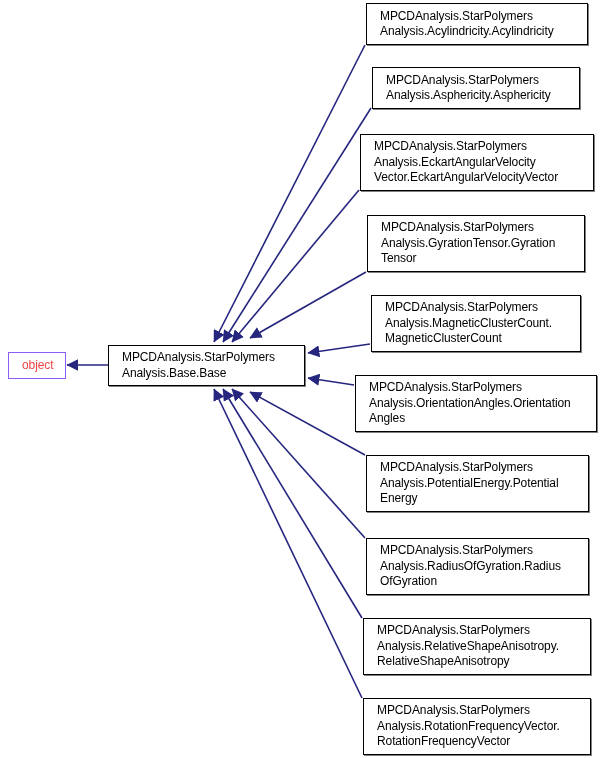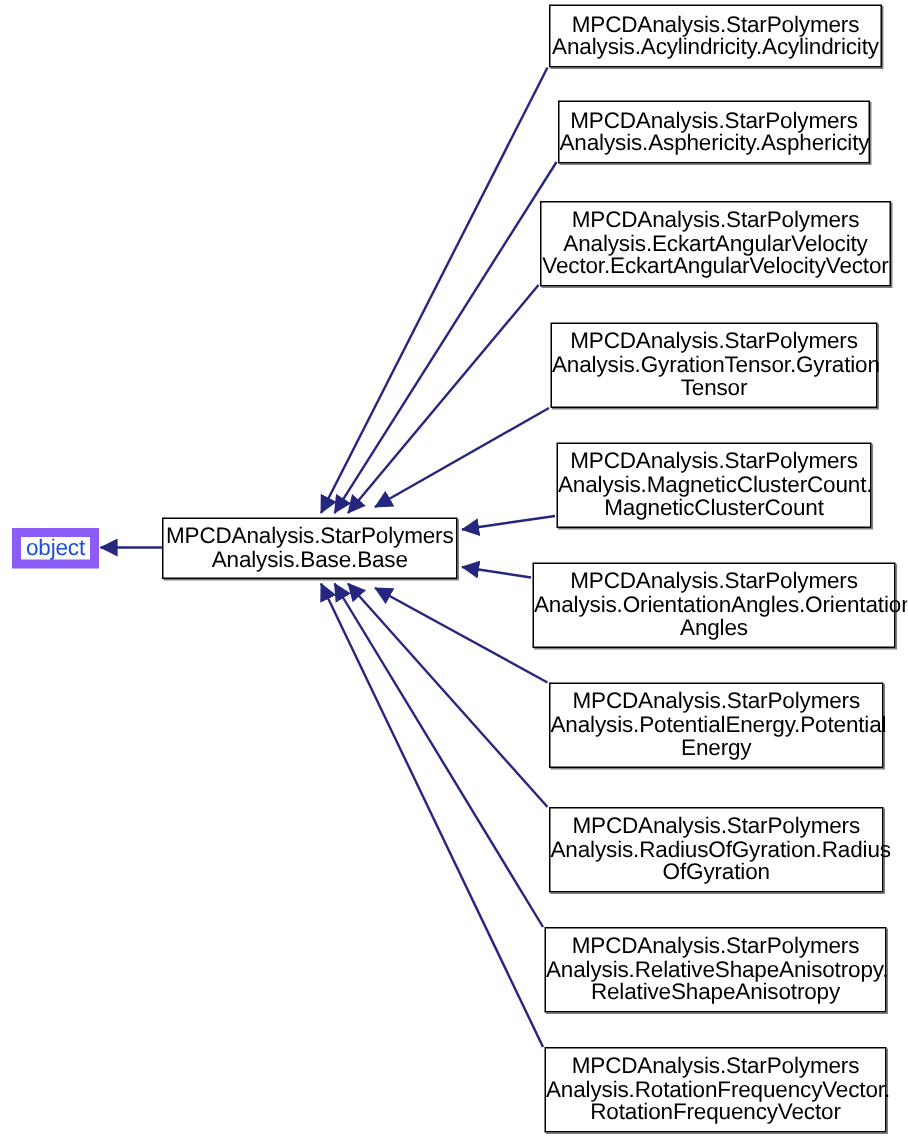--- a/index.html
+++ b/index.html
@@ -24,33 +24,33 @@
     pointer-events: none;
   }
   .node {
     position: absolute;
     box-sizing: border-box;
     background: #ffffff;
     border: 1px solid #000000;
     display: flex;
     align-items: center;
     justify-content: center;
-    text-align: center;
-    font-size: 15px;
+    text-align: left;
+    font-size: 12px;
     line-height: 15.5px;
     color: #000000;
     letter-spacing: -0.1px;
     box-shadow: 1px 1px 0 0 #808080;
-    padding: 0 0;
+    padding: 0 13px;
     white-space: pre-line;
   }
   .node.root {
-    border: 6px solid #8b5cf6;
+    border: 1px solid #8b5cf6;
     box-shadow: none;
-    color: #1d4ed8;
+    color: #ef4444;
   }
   .node-label {
     display: block;
     width: 100%;
   }
 </style>
 </head>
 <body>
 
 <div id="diagram">

